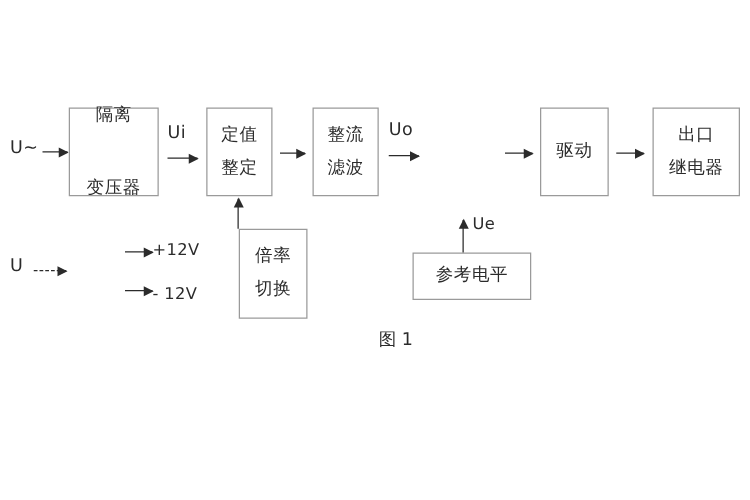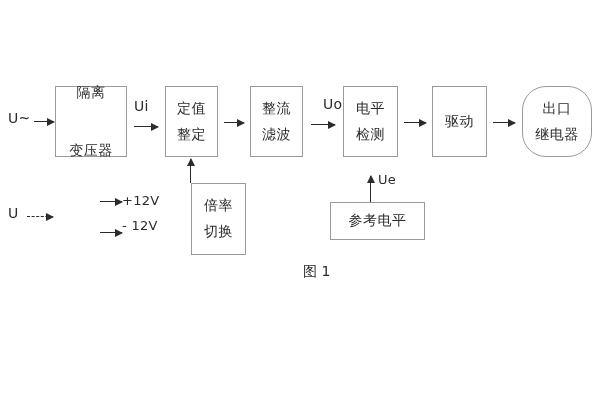--- a/index.html
+++ b/index.html
@@ -102,50 +102,46 @@
     <span class="ln">整定</span>
   </div>
 
   <div class="arrow-h" style="left:224px;top:122px;width:20px;"></div>
 
   <div class="box" style="left:250px;top:86px;width:53px;height:71px;">
     <span class="ln">整流</span>
     <span class="ln">滤波</span>
   </div>
 
-  <div class="lbl" style="left:311px;top:96px;margin-left:12px;">Uo</div>
+  <div class="lbl" style="left:311px;top:96px;">Uo</div>
   <div class="arrow-h" style="left:311px;top:124px;width:24px;"></div>
 
-  <div class="box" style="left:343px;top:86px;width:55px;height:71px;">
-    <span class="ln">电平</span>
-    <span class="ln">检测</span>
-  </div>
 
   <div class="arrow-h" style="left:404px;top:122px;width:22px;"></div>
 
   <div class="box" style="left:432px;top:86px;width:55px;height:71px;">
     <span class="ln">驱动</span>
   </div>
 
   <div class="arrow-h" style="left:493px;top:122px;width:22px;"></div>
 
-  <div class="box" style="left:522px;top:86px;width:70px;height:71px;border-radius:24px;">
+  <div class="box" style="left:522px;top:86px;width:70px;height:71px;">
     <span class="ln">出口</span>
     <span class="ln">继电器</span>
   </div>
 
   <div class="lbl" style="left:8px;top:205px;">U</div>
   <div class="arrow-h dashed" style="left:27px;top:216px;width:26px;"></div>
 
 
   <div class="arrow-h" style="left:100px;top:201px;width:22px;"></div>
   <div class="lbl small" style="left:122px;top:193px;">+12V</div>
 
   <div class="arrow-h" style="left:100px;top:232px;width:22px;"></div>
-  <div class="lbl small" style="left:122px;top:218px;">- 12V</div>
+  <div class="lbl small" style="left:122px;top:228px;">- 12V</div>
 
   <div class="box" style="left:163px;top:183px;width:55px;height:72px;margin-left:28px;">
     <span class="ln">倍率</span>
     <span class="ln">切换</span>
   </div>
   <div class="arrow-v" style="left:190px;top:159px;height:24px;"></div>
 
   <div class="box" style="left:330px;top:202px;width:95px;height:38px;">
     <span class="ln">参考电平</span>
   </div>

